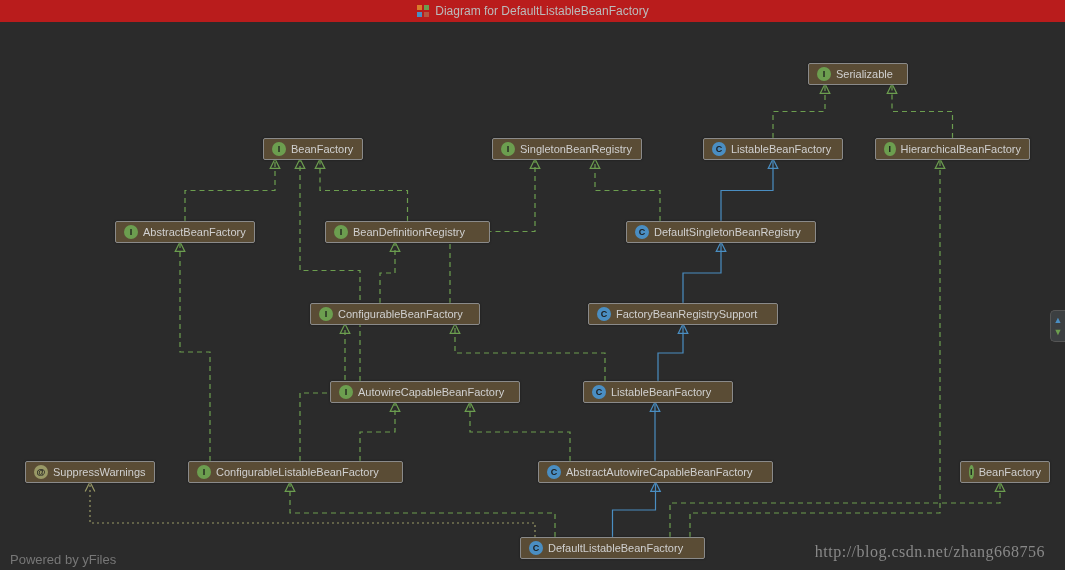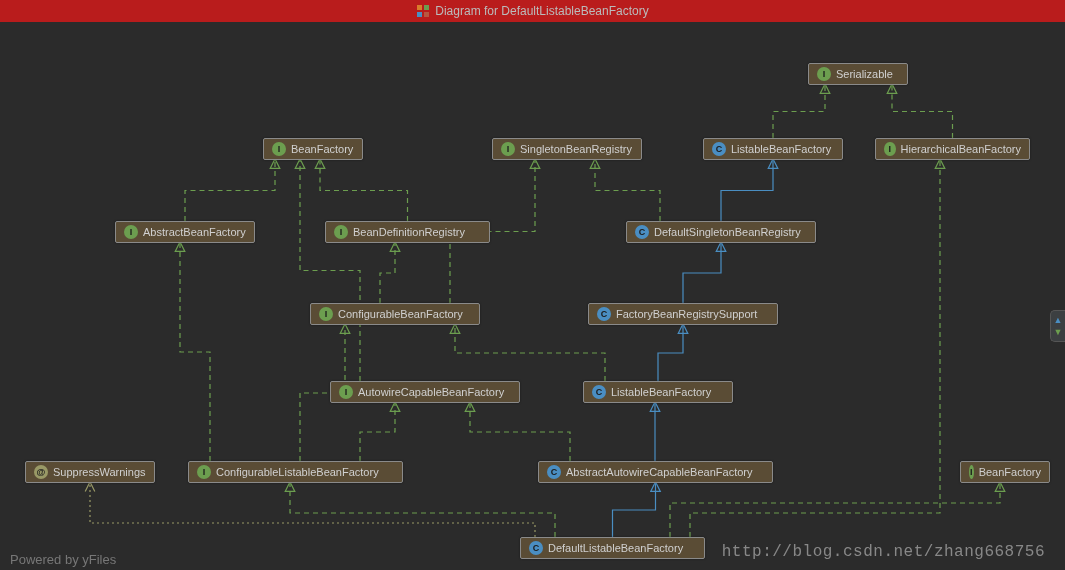--- a/index.html
+++ b/index.html
@@ -76,21 +76,21 @@
     left: 10px;
     color: #777;
     font-size: 13px;
   }
   .watermark {
     position: absolute;
     bottom: 10px;
     right: 20px;
     color: #888;
     font-size: 16px;
-    font-family: Liberation Mono, monospace;
+    font-family: Liberation Serif, serif;
     letter-spacing: 0.5px;
   }
   .sidebtn {
     position: absolute;
     right: 0;
     top: 310px;
     width: 14px;
     height: 30px;
     background: #3c3f41;
     border: 1px solid #555;

